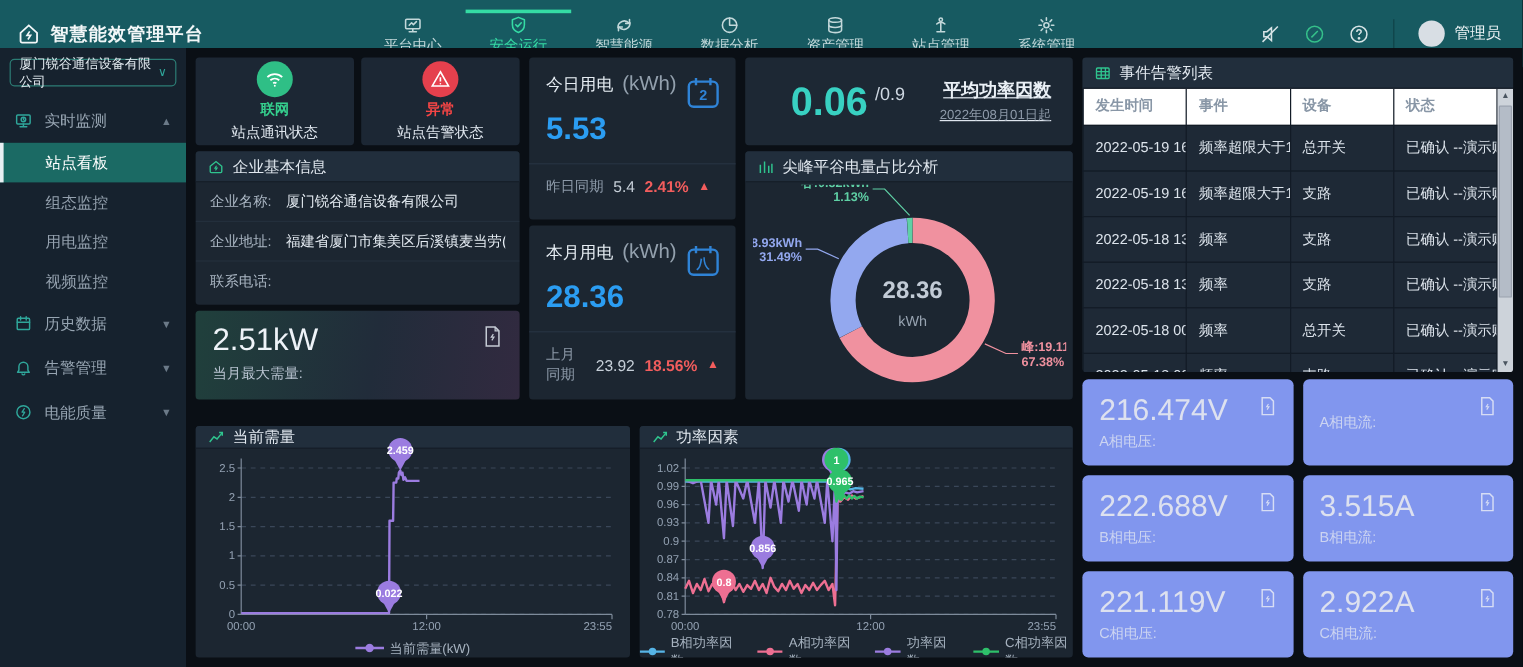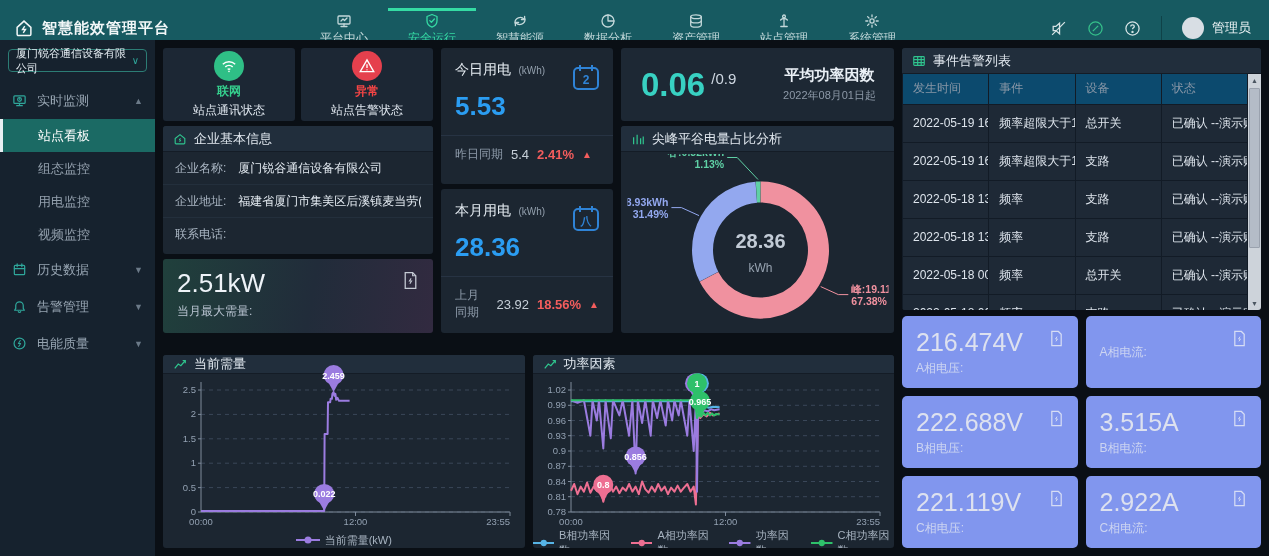--- a/index.html
+++ b/index.html
@@ -61,49 +61,49 @@
   
   #demand-card { flex:1; border-radius:3px; background:linear-gradient(100deg,#20403c 0%,#212c3a 55%,#322a40 100%); padding:9px 14px; position:relative; }
   #demand-value { font-size:26px; color:#eef3f8; font-weight:normal; }
   #demand-label { font-size:12px; color:#b9c4d1; margin-top:4px; }
   .doc-icon { position:absolute; right:14px; top:12px; color:#dfe6ee; opacity:.85; }
 
   
   .kwh-card { background:#1c2631; border-radius:3px; padding:12px 14px; position:relative; }
   #today-card { height:137px; } #month-card { flex:1; }
   .kwh-title { font-size:14px; color:#e6edf3; }
-  .kwh-unit { font-size:10px; color:#93a0ad; margin-left:3px; }
+  .kwh-unit { font-size:17px; color:#93a0ad; margin-left:3px; }
   .kwh-value { font-size:26px; font-weight:bold; color:#2b9df2; margin-top:12px; }
   .kwh-divider { height:1px; background:#273343; margin:13px -14px 10px -14px; }
   .kwh-compare { display:flex; align-items:center; gap:8px; font-size:12px; }
   .cmp-label { color:#8d9aa9; }
   .cmp-value { color:#c6cfd8; font-size:13px; }
   .cmp-pct { color:#f35d5d; font-size:13px; font-weight:bold; }
   .cmp-arrow { color:#f35d5d; font-size:10px; }
   .cal-icon { position:absolute; right:12px; top:14px; width:30px; height:30px; }
 
   
-  #pf-card { height:73px; background:#1d2834; border-radius:3px; display:flex; align-items:center; justify-content:space-between; padding:0 18px 0 20px; }
+  #pf-card { height:73px; background:#1d2834; border-radius:3px; display:flex; align-items:center; justify-content:space-between; padding:0 18px 0 38px; }
   .pf-left { display:flex; align-items:flex-start; gap:6px; }
   #pf-value { font-size:33px; font-weight:bold; color:#38d1c2; line-height:1; }
   #pf-target { font-size:15px; color:#cfd8e2; margin-top:2px; }
-  .pf-right { text-align:center; }
+  .pf-right { text-align:right;text-decoration:underline; }
   #pf-title { font-size:15px; font-weight:bold; color:#eaf0f6; }
   #pf-since { font-size:11px; color:#8d99a8; margin-top:3px; }
 
   
   #donut-panel { flex:1; display:flex; flex-direction:column; }
   #donut-box { flex:1; position:relative; overflow:hidden; }
   #donut-svg { position:absolute; left:50%; top:2px; transform:translateX(-50%); overflow:hidden; }
 
   
   #table-panel { height:262px; display:flex; flex-direction:column; }
   #table-body { flex:1; position:relative; overflow:hidden; }
   table.alarm { width:calc(100% - 13px); border-collapse:collapse; table-layout:fixed; font-size:12px; }
-  table.alarm th { height:30px; text-align:left; padding:0 10px; color:#8896a6; font-weight:normal; background:#0c4a6e; border:1px solid #121b26; border-top:none;margin-left:12px; }
+  table.alarm th { height:30px; text-align:left; padding:0 10px; color:#8896a6; font-weight:bold; background:#ffffff; border:1px solid #121b26; border-top:none;margin-left:12px; }
   table.alarm td { height:38px; padding:0 10px; color:#dde4ec; background:#1e2936; border:1px solid #121b26; white-space:nowrap; overflow:hidden; }
   
   #tbl-scroll { position:absolute; top:0; right:0; width:13px; bottom:0; background:#cdd3da; }
   .sb-arrow { position:absolute; left:0; width:13px; height:13px; display:flex; align-items:center; justify-content:center; font-size:7px; color:#4a5560; }
   #tbl-thumb { position:absolute; left:1px; right:1px; top:14px; height:68%; background:#b4bcc7; border:1px solid #9aa2ae; border-radius:1px; }
 
   
   #meter-grid { flex:1; display:grid; grid-template-columns:1fr 1fr; gap:8px; }
   .meter-card { background:#8196ee; border-radius:5px; padding:8px 14px; position:relative; display:flex; flex-direction:column; justify-content:center; gap:3px; }
   .meter-value { font-size:25px; color:#dde1ef; }

